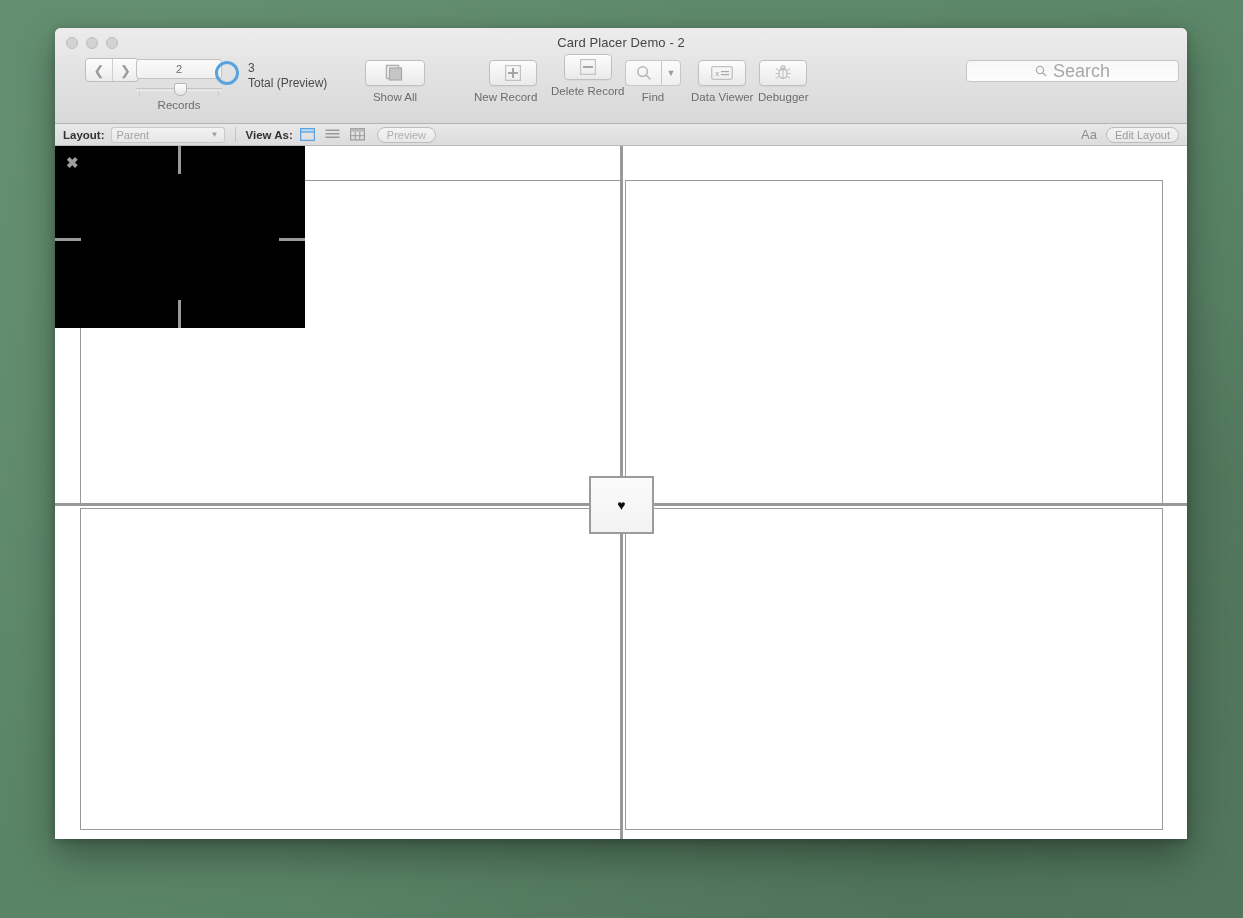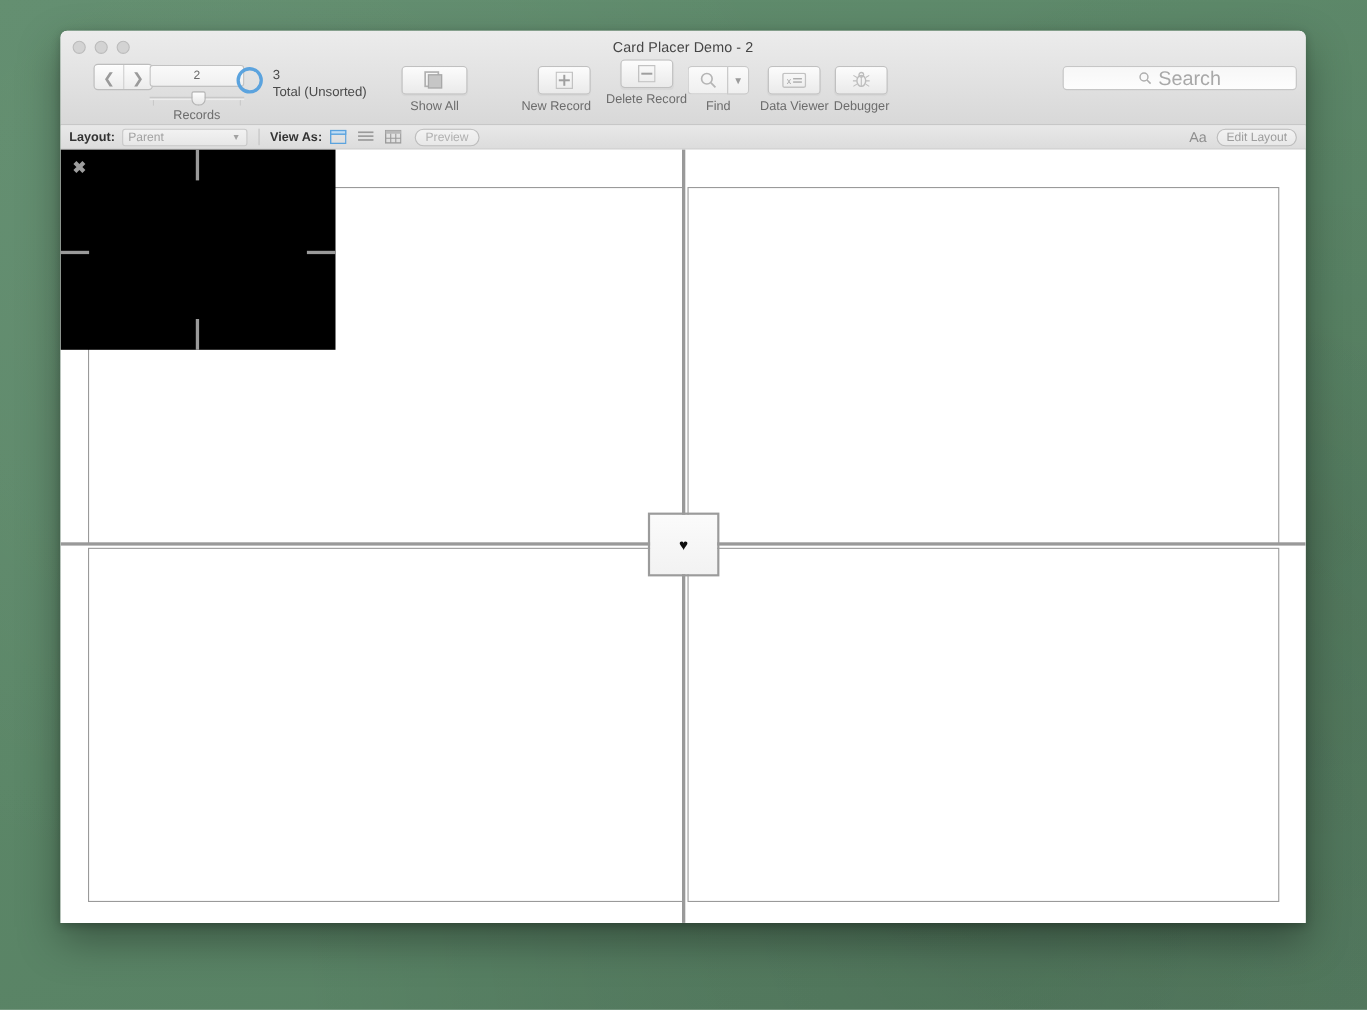--- a/index.html
+++ b/index.html
@@ -21,21 +21,21 @@
   
   #window{
     position:absolute; left:55px; top:28px; width:1132px; height:811px;
     background:#ffffff;
     box-shadow:0 16px 38px rgba(0,0,0,0.34), 0 2px 8px rgba(0,0,0,0.22);
     border-radius:6px 6px 0 0;
     overflow:hidden;
   }
   
   .titlebar{
-    position:relative; height:86px; width:100%;
+    position:relative; height:96px; width:100%;
     background:linear-gradient(#ececec,#d8d8d8);
     border-bottom:1px solid #b4b4b4;
   }
   .traffic{ position:absolute; left:11px; top:9px; display:flex; gap:8px; }
   .dot{
     width:12px; height:12px; border-radius:50%;
     background:#d3d3d3; border:1px solid #bcbcbc;
   }
   .win-title{
     position:absolute; left:0; top:7px; width:100%; text-align:center;
@@ -202,21 +202,21 @@
             <div class="rec-tick" style="left:82px;"></div>
             <div class="rec-thumb"></div>
           </div>
           <div class="tb-label" style="margin-top:2px;">Records</div>
         </div>
 
         <div style="position:absolute; left:160px; top:7px; display:flex; align-items:flex-start; gap:9px;">
           <div class="pie-ring"></div>
           <div class="count-block">
             <span class="num">3</span>
-            <span>Total (Unsorted)</span>
+            <span>Total (Preview)</span>
           </div>
         </div>
 
         <div class="tb-group" style="left:310px; top:6px;">
           <div class="tbtn wide">
             <svg width="20" height="18" viewBox="0 0 20 18">
               <rect x="1.5" y="1.5" width="12" height="13" fill="none" stroke="#b0b0b0" stroke-width="1.5"></rect>
               <rect x="4.5" y="4" width="12" height="12" fill="#c6c6c6" stroke="#a8a8a8" stroke-width="1.2"></rect>
             </svg>
           </div>

